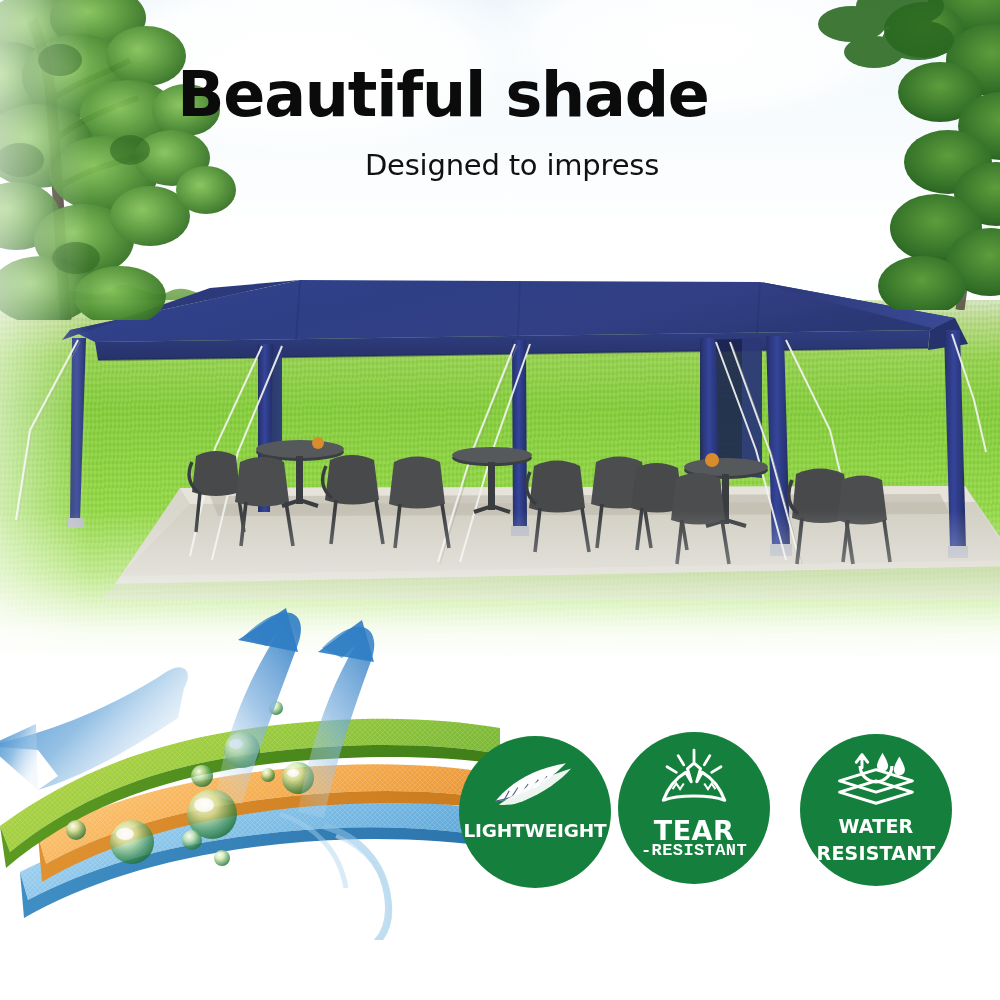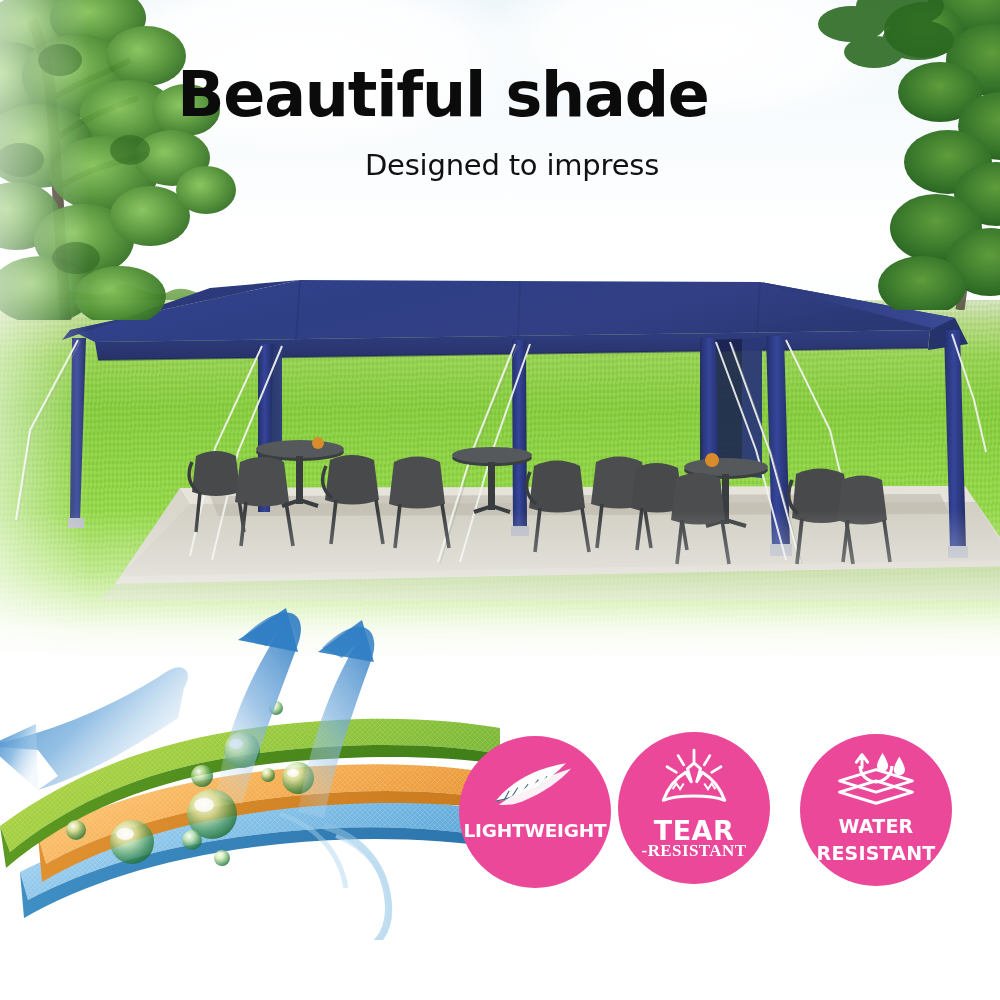--- a/index.html
+++ b/index.html
@@ -98,21 +98,21 @@
 
   
   .badges {
     position:absolute; left:455px; top:728px;
     width:545px; height:170px;
   }
   .badge {
     position:absolute;
     width:152px; height:152px;
     border-radius:50%;
-    background:#ec4899;
+    background:#15803d;
     display:flex; flex-direction:column;
     align-items:center; justify-content:flex-start;
     color:#ffffff;
     text-align:center;
   }
   .badge.b1 { left:4px;   top:8px; }
   .badge.b2 { left:163px; top:4px; }
   .badge.b3 { left:345px; top:6px; }
 
   .badge .bicon {
@@ -122,21 +122,21 @@
   }
   .badge .blabel {
     font-size:20px; font-weight:bold; letter-spacing:0.2px;
     line-height:21px;
     font-family:"DejaVu Sans","Liberation Sans",sans-serif;
   }
   .badge.b1 .bicon { margin-top:22px; height:52px; }
   .badge.b1 .blabel { font-size:18.5px; margin-top:10px; letter-spacing:-0.2px; }
   .badge.b2 .blabel { font-size:27px; margin-top:12px; letter-spacing:0.5px; }
   .badge.b2 .blabel2 { font-size:17px; font-weight:bold; line-height:19px; letter-spacing:0.4px;
-    font-family:Liberation Serif, serif; }
+    font-family:Liberation Mono, monospace; }
   .badge.b3 .blabel { font-size:19px; margin-top:6px; letter-spacing:0.2px; }
 </style>
 </head>
 <body>
 
 <div id="stage">
 
   <div class="photo">
 
     <div class="sky"></div>

